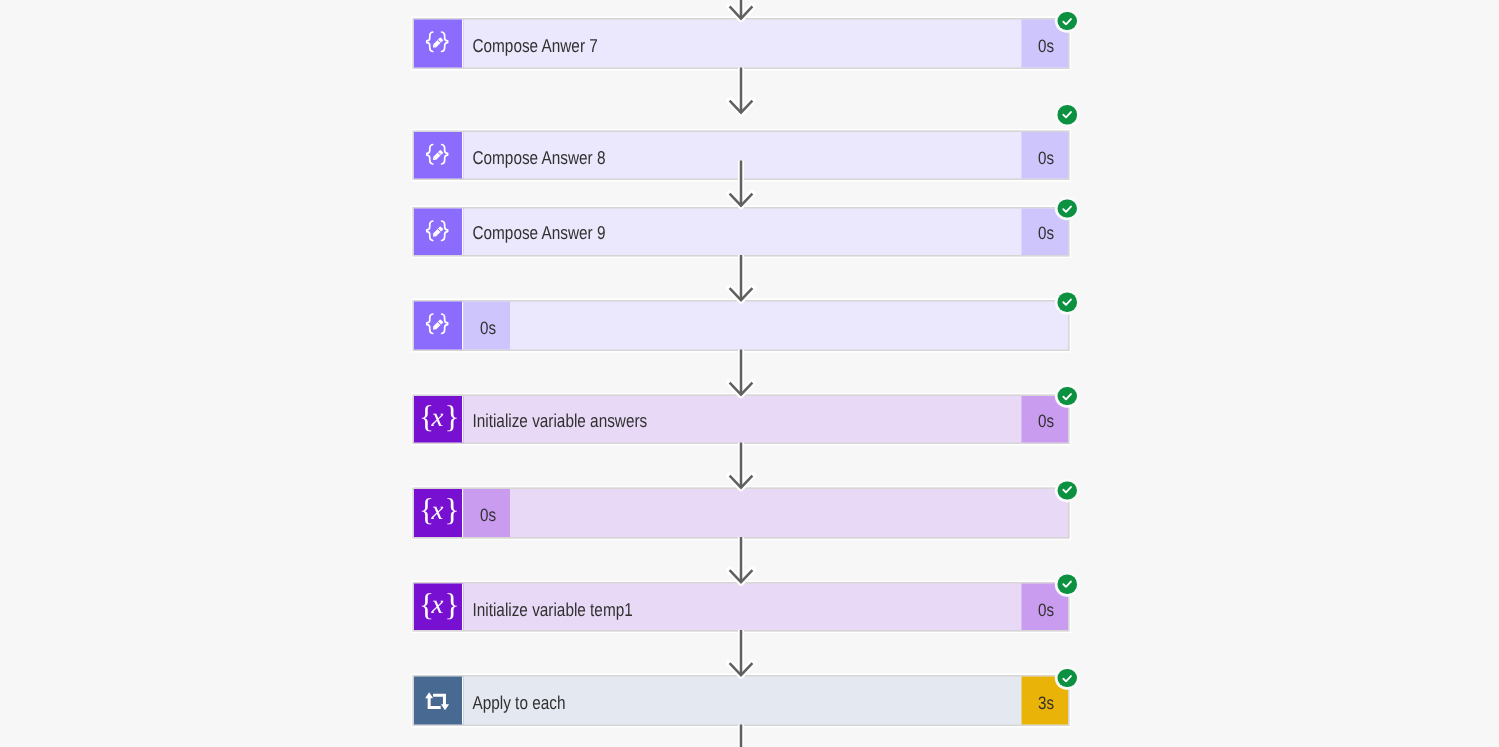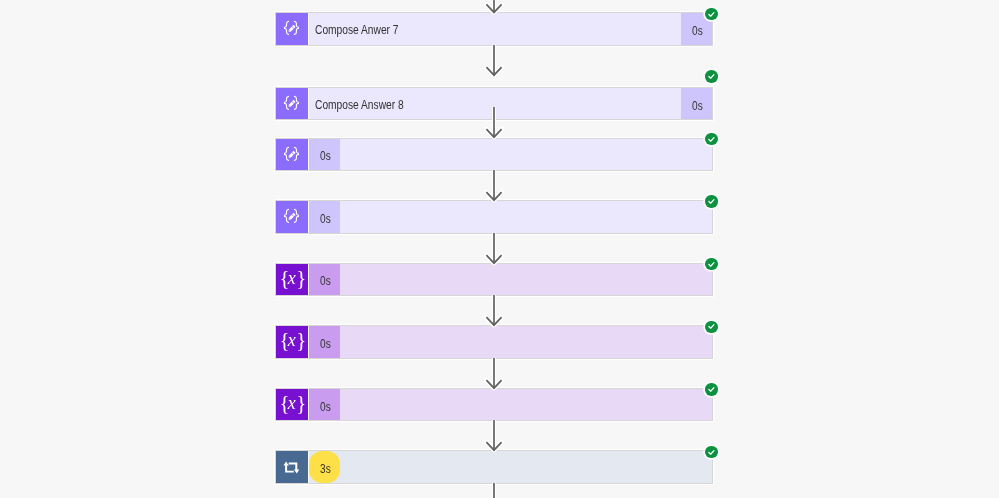--- a/index.html
+++ b/index.html
@@ -64,21 +64,21 @@
   .t-compose{background:#ebe7fd;}
   .t-compose .icon{background:#8c6cfd;}
   .t-compose .dur{background:#cdc5fc;}
 
   .t-variable{background:#e8daf7;}
   .t-variable .icon{background:#7710d0;}
   .t-variable .dur{background:#c99cf0;}
 
   .t-foreach{background:#e3e8f1;}
   .t-foreach .icon{background:#486a92;}
-  .t-foreach .dur{background:#fde047;border-radius:13px;}
+  .t-foreach .dur{background:#eab308;}
 
   
   .badge{
     position:absolute;left:705px;width:12.5px;height:12.5px;border-radius:50%;z-index:3;
     background:#0b9140;
     display:flex;align-items:center;justify-content:center;
     box-shadow:0 0 0 1.8px #fafafa;
   }
   .badge svg{display:block;}
 </style>
@@ -166,20 +166,23 @@
 <path class="brc" d="M5.7 2.05Q3.95 2.3 3.95 4.2v1.35q0 1.65-1.75 1.7v1.0q1.75 0.05 1.75 1.7v1.35q0 1.9 1.75 2.15"></path>
 <path class="brc" d="M10.9 2.05Q12.65 2.3 12.65 4.2v1.35q0 1.65 1.75 1.7v1.0q-1.75 0.05-1.75 1.7v1.35q0 1.9-1.75 2.15"></path>
 <g transform="rotate(-45 8.5 8.5)">
 <path class="pnf" d="M6.05 7.3h4.55v2.4h-4.55z"></path>
 <path class="pnf" d="M6.05 7.3 4.75 8.5 6.05 9.7z"></path>
 <path class="pnf" d="M10.6 7.2h1.05a0.45 0.45 0 0 1 0.45 0.45v1.7a0.45 0.45 0 0 1-0.45 0.45h-1.05z"></path>
 <path class="pns" d="M9.9 7.3v2.4"></path>
 </g>
 </svg>
       </div>
+    <div class="title">
+        <span>Compose Answer 9</span>
+      </div>
     <div class="dur">
         <span>0s</span>
       </div>
   </div>
   <div class="badge" style="top:132.84px">
       <svg width="6.8" height="6.8" viewBox="0 0 12 12" aria-hidden="true">
         <path d="M1.6 6.2 4.7 9.2 10.5 3.0" fill="none" stroke="#ffffff" stroke-width="2.2" stroke-linecap="round" stroke-linejoin="round"></path>
       </svg>
     </div>
 <div class="conn" style="top:170.94px;height:29.17px">
@@ -221,20 +224,23 @@
       </svg>
     </div>
   <div class="card t-variable" style="top:262.68px">
     <div class="icon">
         <svg class="gi gv" width="33" height="33" viewBox="0 0 33 33" aria-hidden="true">
 <text class="vb" x="3.5" y="22.1">{</text>
 <text class="vb" x="21.0" y="22.1">}</text>
 <text class="vx" x="16.1" y="20.9" text-anchor="middle">x</text>
 </svg>
       </div>
+    <div class="title">
+        <span>Initialize variable answers</span>
+      </div>
     <div class="dur">
         <span>0s</span>
       </div>
   </div>
   <div class="badge" style="top:257.98px">
       <svg width="6.8" height="6.8" viewBox="0 0 12 12" aria-hidden="true">
         <path d="M1.6 6.2 4.7 9.2 10.5 3.0" fill="none" stroke="#ffffff" stroke-width="2.2" stroke-linecap="round" stroke-linejoin="round"></path>
       </svg>
     </div>
 <div class="conn" style="top:296.08px;height:29.17px">
@@ -270,20 +276,23 @@
         <path d="M0.4 21.07 8 29.17 15.6 21.07" stroke="#616161" stroke-width="1.7" fill="none" stroke-linejoin="miter" stroke-linecap="butt"></path>
       </svg>
     </div>
   <div class="card t-variable" style="top:387.82px">
     <div class="icon">
         <svg class="gi gv" width="33" height="33" viewBox="0 0 33 33" aria-hidden="true">
 <text class="vb" x="3.5" y="22.1">{</text>
 <text class="vb" x="21.0" y="22.1">}</text>
 <text class="vx" x="16.1" y="20.9" text-anchor="middle">x</text>
 </svg>
+      </div>
+    <div class="title">
+        <span>Initialize variable temp1</span>
       </div>
     <div class="dur">
         <span>0s</span>
       </div>
   </div>
   <div class="badge" style="top:383.12px">
       <svg width="6.8" height="6.8" viewBox="0 0 12 12" aria-hidden="true">
         <path d="M1.6 6.2 4.7 9.2 10.5 3.0" fill="none" stroke="#ffffff" stroke-width="2.2" stroke-linecap="round" stroke-linejoin="round"></path>
       </svg>
     </div>
@@ -297,20 +306,23 @@
     </div>
   <div class="card t-foreach" style="top:450.39px">
     <div class="icon">
         <svg class="gi" width="17" height="17" viewBox="0 0 17 17" aria-hidden="true">
 <path class="lp" d="M2.1 5.9h2.0v7.7h-2.0z M2.1 11.7h8.7v1.9h-8.7z"></path>
 <path class="lp" d="M12.3 3.5h2.0v7.6h-2.0z M5.7 3.5h8.6v2.0h-8.6z"></path>
 <path class="lp" d="M3.1 2.55 5.8 6.45H0.4z"></path>
 <path class="lp" d="M13.7 14.45 11.0 10.55H16.4z"></path>
 </svg>
       </div>
+    <div class="title">
+        <span>Apply to each</span>
+      </div>
     <div class="dur">
         <span>3s</span>
       </div>
   </div>
   <div class="badge" style="top:445.69px">
       <svg width="6.8" height="6.8" viewBox="0 0 12 12" aria-hidden="true">
         <path d="M1.6 6.2 4.7 9.2 10.5 3.0" fill="none" stroke="#ffffff" stroke-width="2.2" stroke-linecap="round" stroke-linejoin="round"></path>
       </svg>
     </div>
 <div class="conn" style="top:483.79px;height:18.21px">

